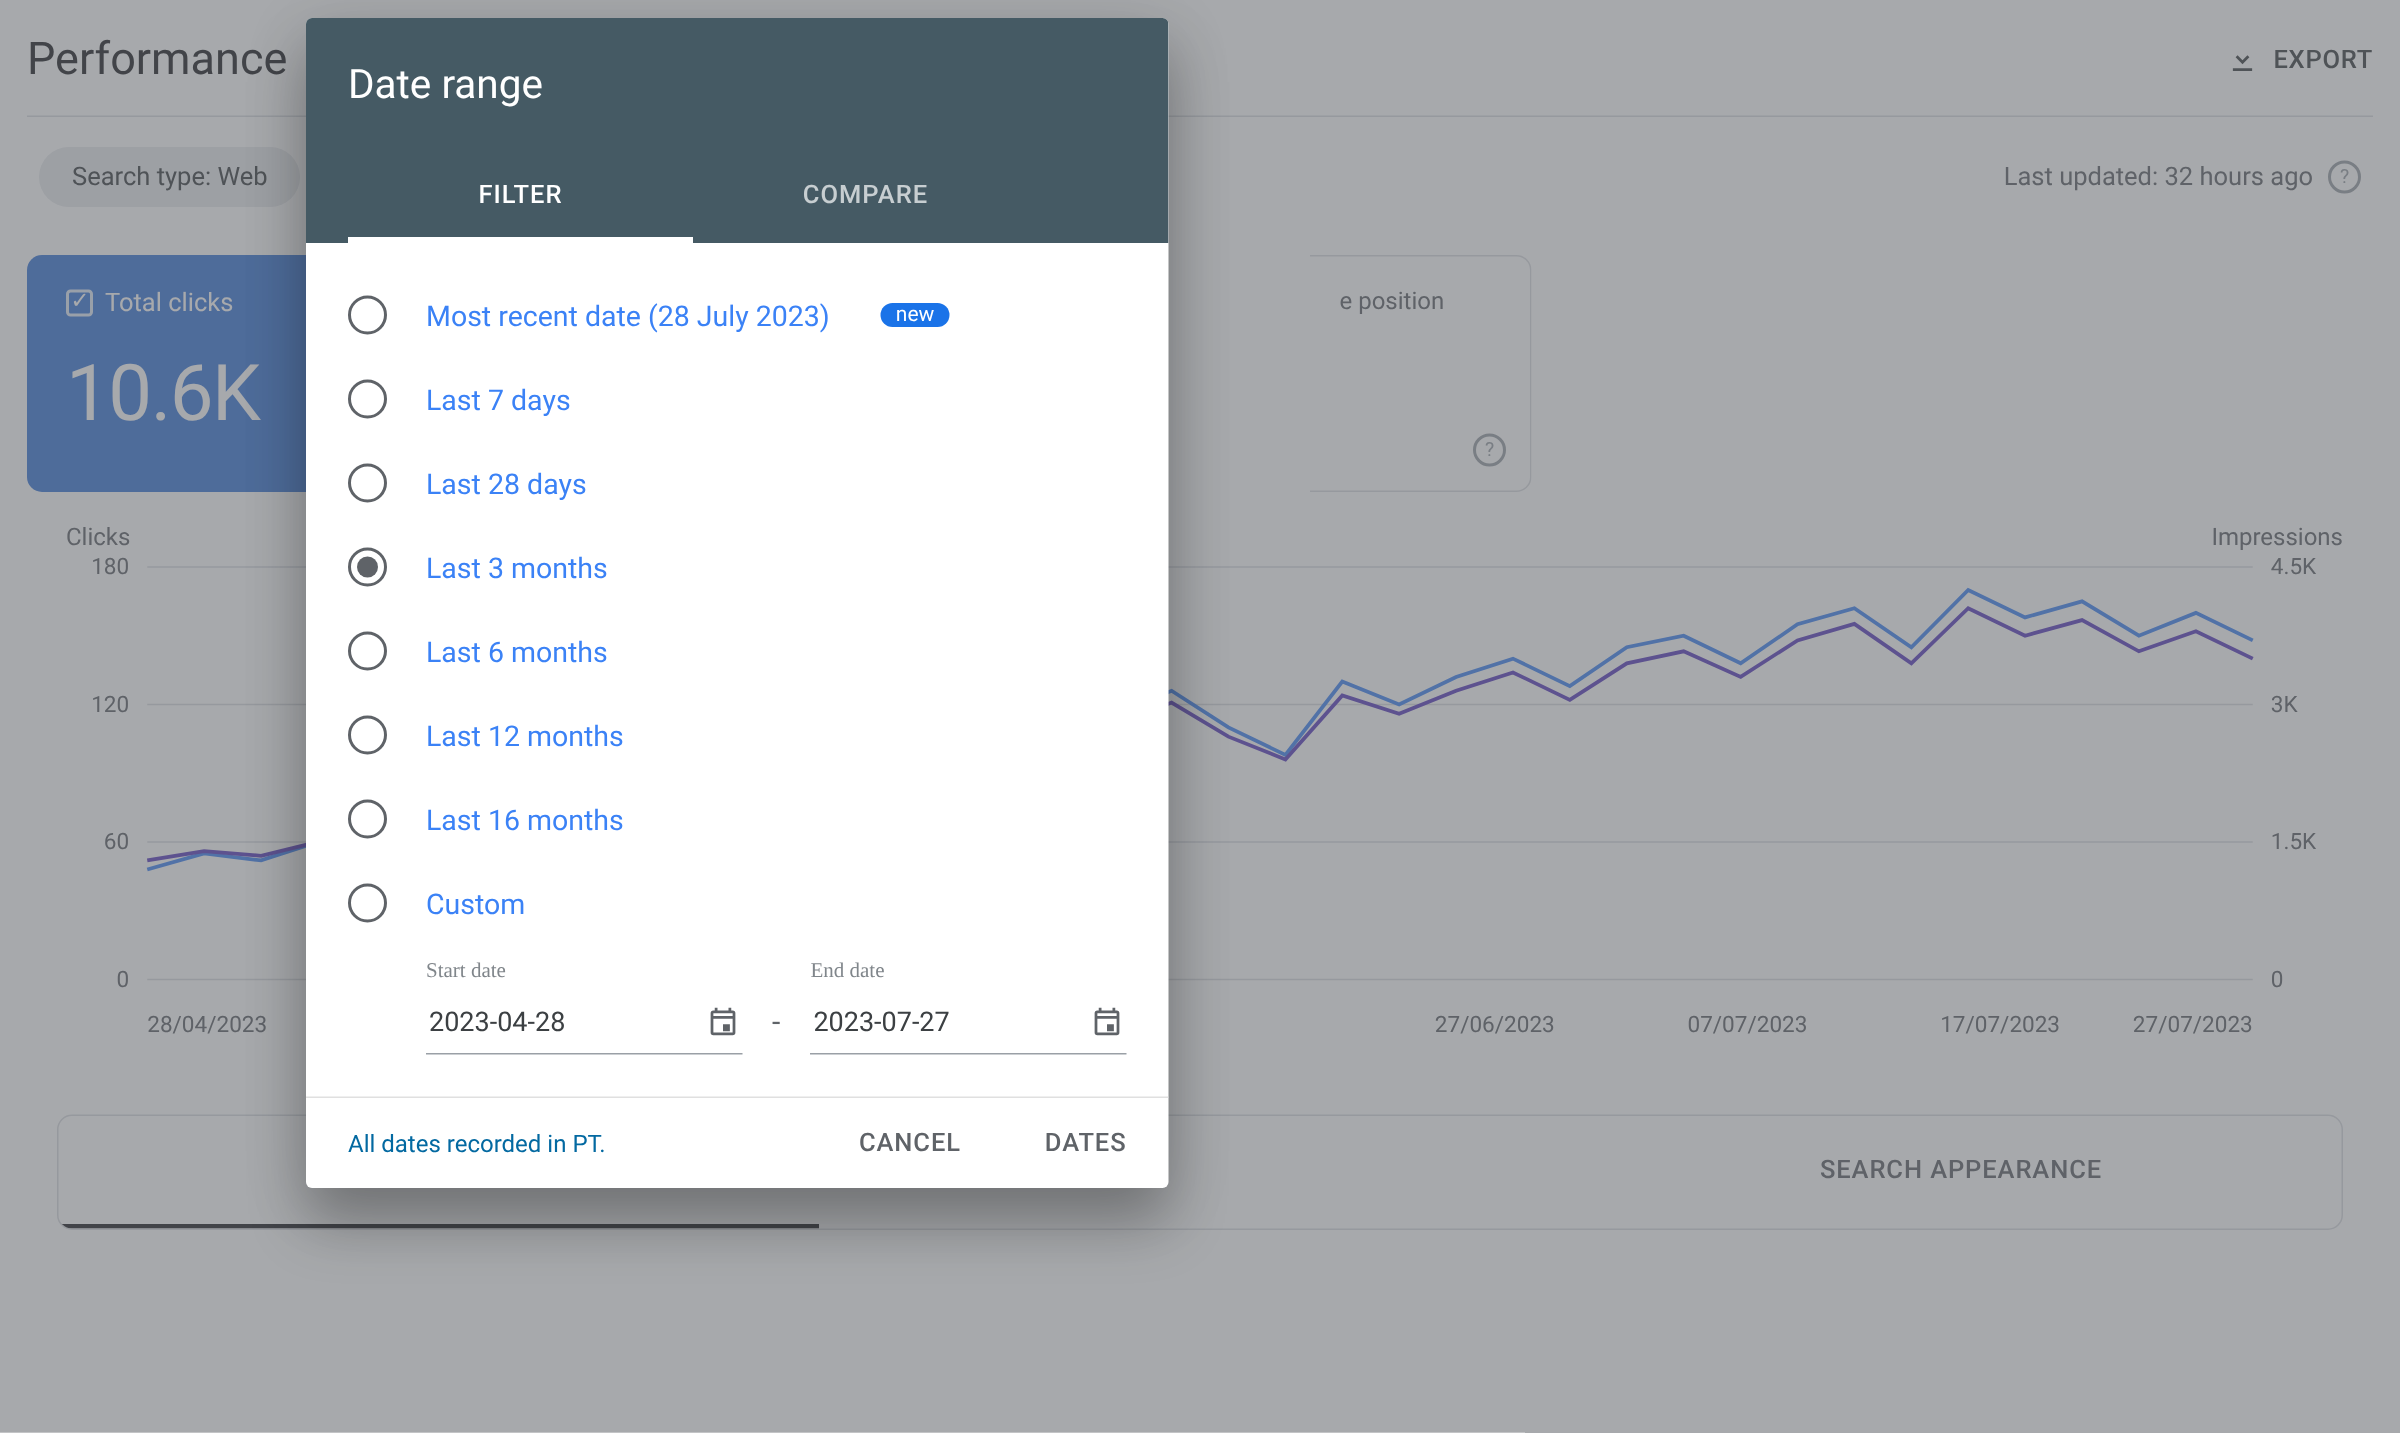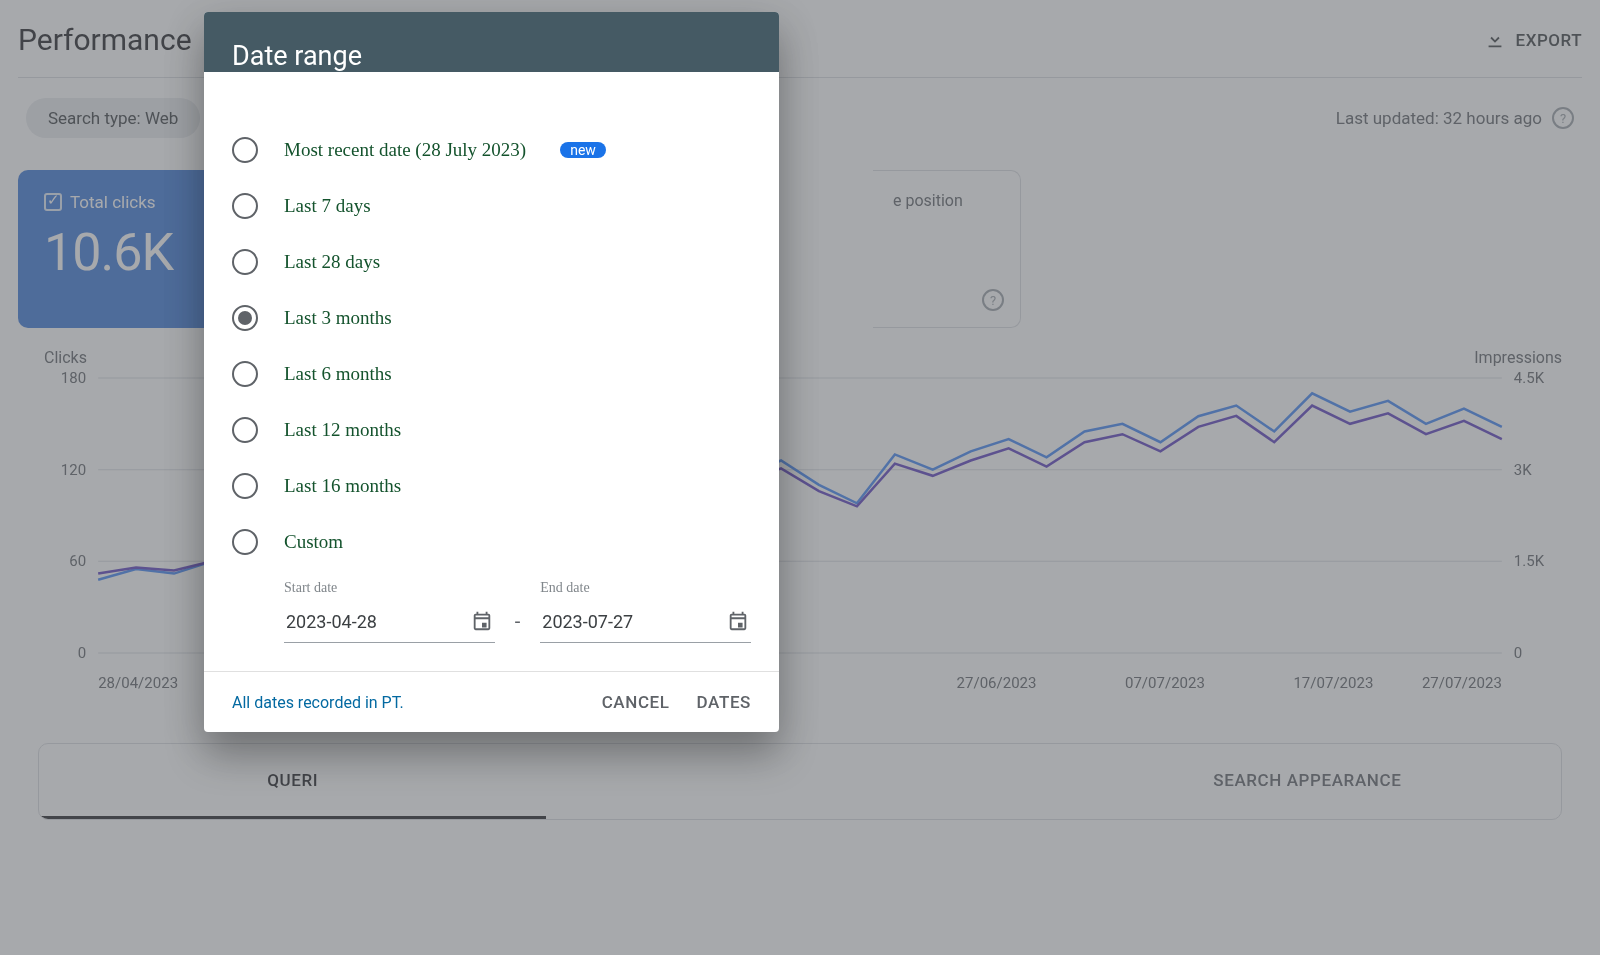--- a/index.html
+++ b/index.html
@@ -13,21 +13,21 @@
     .export-btn svg { width: 22px; height: 22px; }
 
     .filter-row { display: flex; justify-content: space-between; align-items: center; margin-bottom: 32px; padding: 0 8px; }
     .chip { background: #e8eaed; border-radius: 22px; padding: 10px 22px; font-size: 17px; color: #3c4043; }
     .updated { display: flex; align-items: center; gap: 10px; color: #5f6368; font-size: 17px; }
     .help-circle { width: 22px; height: 22px; border: 2px solid #9aa0a6; border-radius: 50%; display: inline-flex; align-items: center; justify-content: center; font-size: 13px; color: #9aa0a6; }
 
     .cards-row { display: flex; gap: 0; margin-bottom: 20px; position: relative; }
     .metric-card { width: 255px; height: 158px; border-radius: 10px 0 0 10px; padding: 22px 26px; }
     .metric-card.blue { background: #3b78d8; color: #fff; }
-    .metric-card .card-label { display: flex; align-items: center; gap: 8px; font-size: 17px; margin-bottom: 10px; }
+    .metric-card .card-label { display: flex; align-items: center; gap: 8px; font-size: 17px; margin-bottom: 20px; }
     .metric-card .card-label .cb { width: 18px; height: 18px; border: 2px solid rgba(255,255,255,.85); border-radius: 3px; position: relative; }
     .metric-card .card-label .cb::after { content: "✓"; position: absolute; top: -4px; left: 1px; font-size: 15px; color: #fff; }
     .metric-card .card-value { font-size: 52px; font-weight: 400; letter-spacing: -1px; }
 
     .pos-card { width: 148px; height: 158px; border: 1px solid #dadce0; border-left: none; border-radius: 0 10px 10px 0; position: relative; padding: 20px; color: #5f6368; }
     .pos-card .help-circle { position: absolute; right: 16px; bottom: 16px; }
 
     
     .chart-wrap { position: relative; height: 355px; margin: 0 20px 40px 20px; }
     .chart-wrap .axis-label-left { position: absolute; top: 0; left: 6px; font-size: 16px; color: #5f6368; }
@@ -49,33 +49,33 @@
     .dlg-title { font-size: 27px; font-weight: 400; margin-bottom: 30px; }
     .dlg-tabs { display: flex; }
     .dlg-tab { padding: 18px 0; width: 230px; text-align: center; font-size: 17px; font-weight: 500; letter-spacing: .7px; color: rgba(255,255,255,.7); }
     .dlg-tab.active { color: #fff; border-bottom: 4px solid #fff; }
 
     .options { padding: 20px 28px 10px 28px; }
     .option { display: flex; align-items: center; gap: 26px; padding: 15px 0; cursor: pointer; }
     .radio { width: 26px; height: 26px; border: 2.5px solid #5f6368; border-radius: 50%; flex-shrink: 0; position: relative; }
     .option.selected .radio { border-color: #5f6368; }
     .option.selected .radio::after { content: ""; position: absolute; inset: 4px; background: #5f6368; border-radius: 50%; }
-    .option-label { font-size: 19px; color: #14532d; font-family: Liberation Serif, serif; }
+    .option-label { font-size: 19px; color: #3b82f6; }
     .badge-new { background: #1a73e8; color: #fff; font-size: 14px; padding: 0 10px; border-radius: 12px; margin-left: 8px; }
 
     .date-fields { display: flex; align-items: flex-end; gap: 20px; padding: 0 28px 28px 80px; }
     .date-col { width: 265px; }
     .date-label { font-size: 14px; color: #80868b; margin-bottom: 8px; font-family: Liberation Serif, serif; }
     .date-input { display: flex; justify-content: space-between; align-items: center; border-bottom: 1px solid #9aa0a6; padding: 6px 2px 10px 2px; font-size: 18px; color: #3c4043; }
     .date-input svg { width: 22px; height: 22px; color: #5f6368; }
     .dash { font-size: 20px; color: #5f6368; padding-bottom: 10px; }
 
     .dlg-foot { display: flex; justify-content: space-between; align-items: center; border-top: 1px solid #e0e0e0; padding: 20px 28px; }
     .foot-note { font-size: 16px; color: #0369a1; }
-    .foot-btns { display: flex; gap: 27px; }
+    .foot-btns { display: flex; gap: 56px; }
     .foot-btn { font-size: 17px; font-weight: 500; letter-spacing: .6px; color: #5f6368; cursor: pointer; }
   </style>
 </head>
 <body>
 
 <div class="page">
   <div class="header-row">
     <div class="page-title">Performance</div>
     <div class="export-btn">
       <svg viewBox="0 0 24 24" fill="currentColor">
@@ -148,20 +148,24 @@
     <div class="tab active">QUERI</div>
     <div class="tab"></div>
     <div class="tab">SEARCH APPEARANCE</div>
   </div>
 </div>
 
 <div class="overlay"></div>
 <div class="dialog">
   <div class="dlg-head">
     <div class="dlg-title">Date range</div>
+    <div class="dlg-tabs">
+      <div class="dlg-tab active">FILTER</div>
+      <div class="dlg-tab">COMPARE</div>
+    </div>
   </div>
 
   <div class="options" id="options-list">
       <div class="option">
         <span class="radio"></span>
         <span class="option-label">Most recent date (28 July 2023)</span>
         <span class="badge-new">new</span>
       </div>
       <div class="option">
         <span class="radio"></span>

